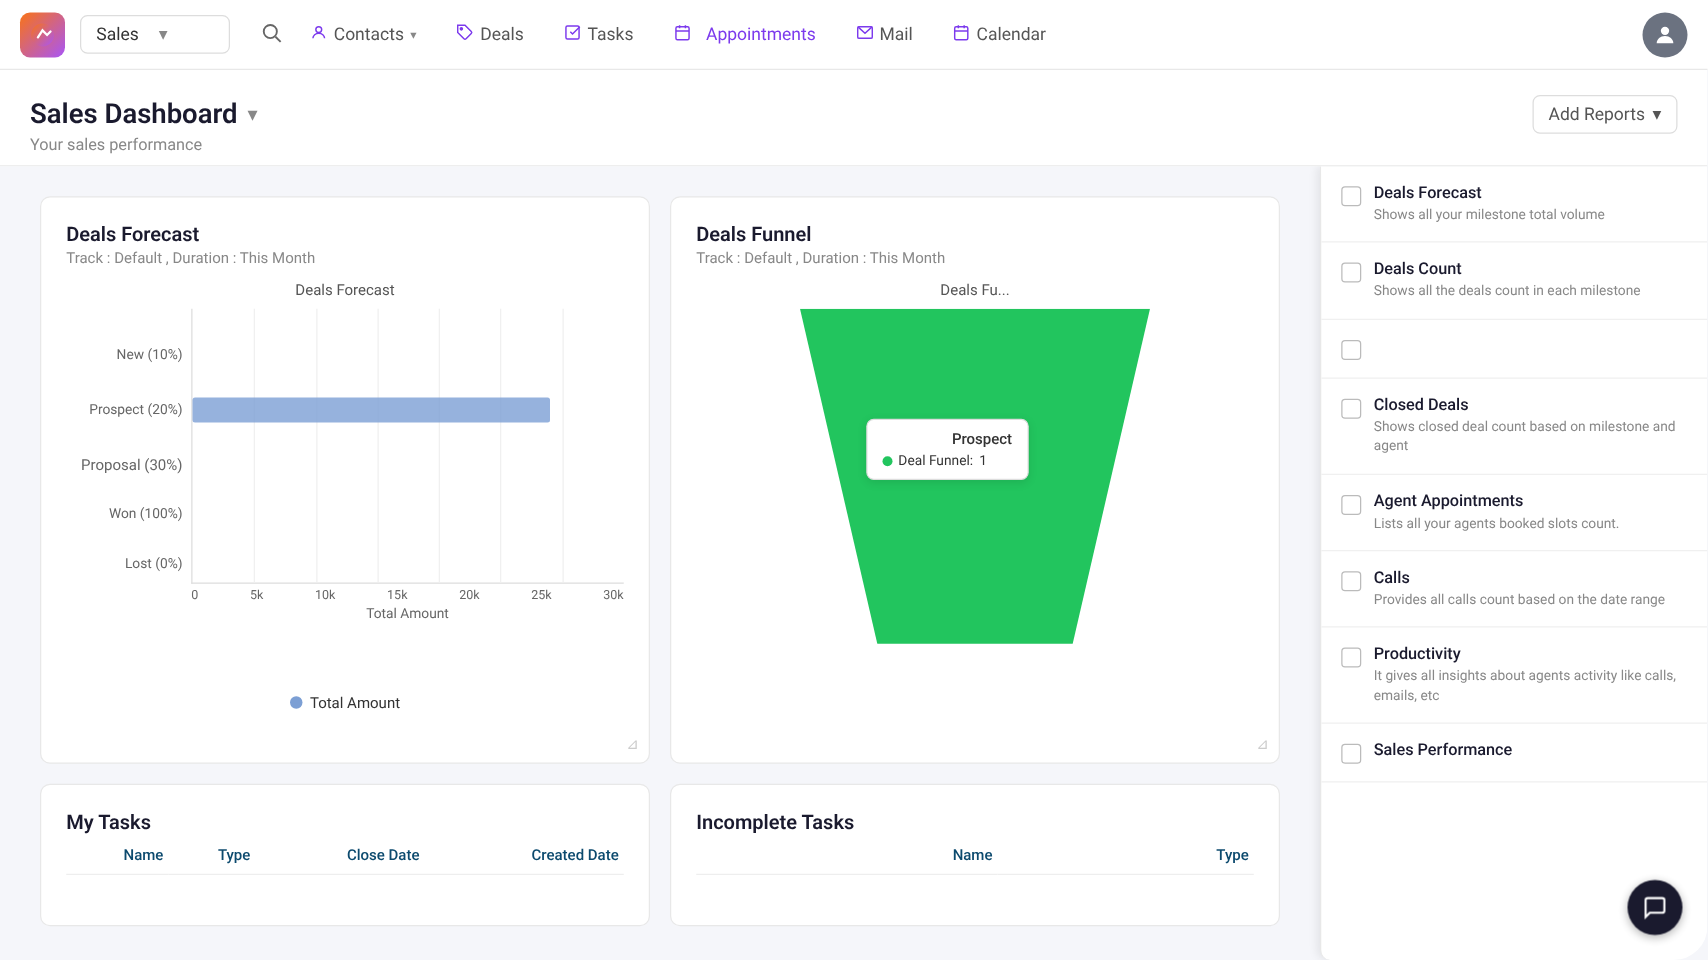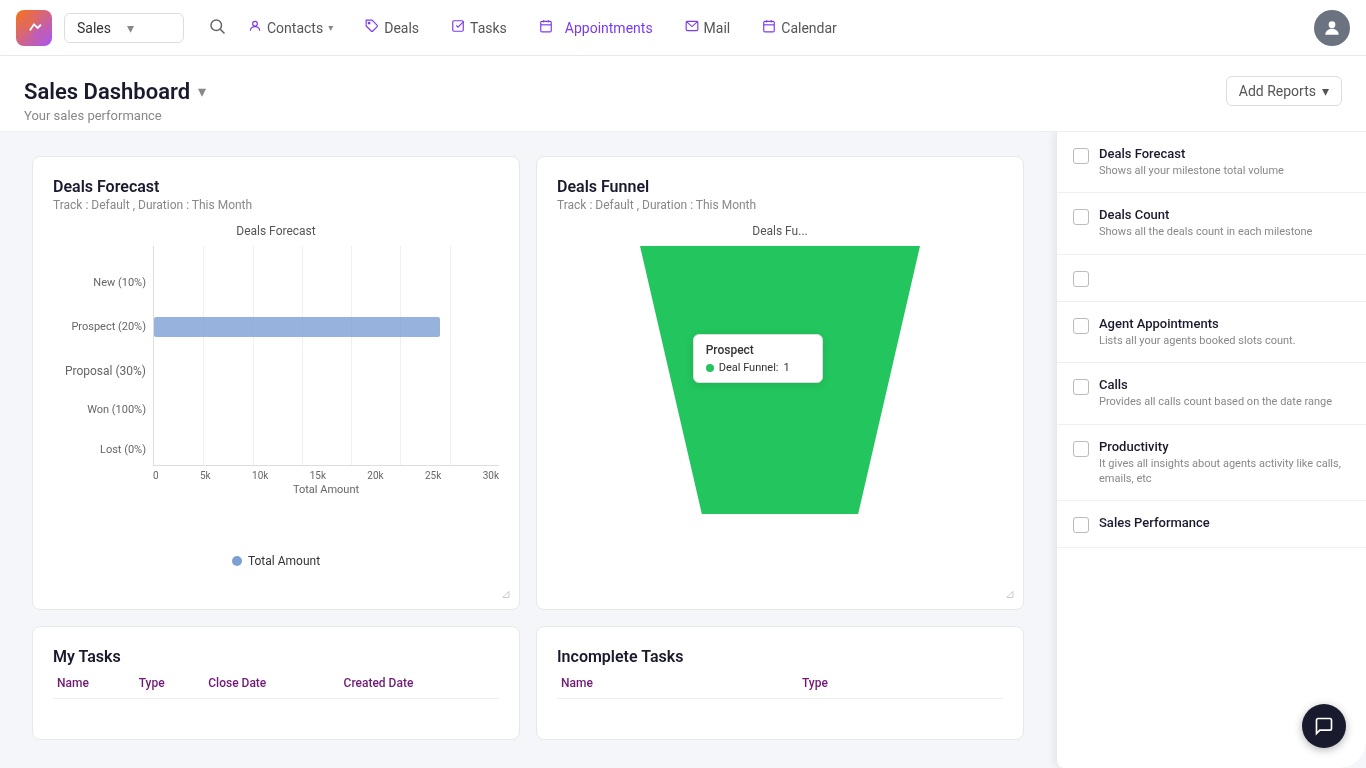--- a/index.html
+++ b/index.html
@@ -81,29 +81,29 @@
 
     
     .funnel-wrapper { position: relative; width: 100%; height: 290px; overflow: hidden; }
     .funnel-title { text-align: center; font-size: 12px; color: #555; margin-bottom: 8px; }
     .funnel-svg { width: 100%; height: 280px; }
 
     
     .funnel-tooltip {
       position: absolute; background: #fff; border: 1px solid #ddd; border-radius: 6px;
       padding: 8px 12px; font-size: 12px; box-shadow: 0 2px 8px rgba(0,0,0,0.1);
-      top: 120px; left: 50%;
+      top: 120px; left: 50%; text-align: right;
     }
     .tooltip-title { font-weight: 500; margin-bottom: 4px; font-size: 12px; }
     .tooltip-item { display: flex; align-items: center; gap: 5px; font-size: 11px; }
     .tooltip-dot { width: 8px; height: 8px; border-radius: 50%; background: #22c55e; }
 
     
     .tasks-table { width: 100%; border-collapse: collapse; font-size: 12px; }
-    .tasks-table th { text-align: left; padding: 8px 4px; color: #701a75; font-weight: 500; border-bottom: 1px solid #eee; }
+    .tasks-table th { text-align: right; padding: 8px 4px; color: #0c4a6e; font-weight: 500; border-bottom: 1px solid #eee; }
 
     
     .right-panel {
       position: absolute; top: 0; right: 0; width: 310px;
       background: #fff; border-left: 1px solid #e8e8e8; border-radius: 0 0 0 8px;
       box-shadow: -2px 0 8px rgba(0,0,0,0.08); height: 100%; overflow-y: auto; z-index: 50;
     }
     .panel-item {
       display: flex; align-items: flex-start; gap: 10px; padding: 14px 16px;
       border-bottom: 1px solid #f0f0f0; cursor: pointer;
@@ -379,20 +379,27 @@
             <div class="panel-item-title">Deals Count</div>
             <div class="panel-item-desc">Shows all the deals count in each milestone</div>
           </div>
         </div>
         <div class="panel-item">
           <div class="panel-checkbox"></div>
         </div>
         <div class="panel-item">
           <div class="panel-checkbox"></div>
           <div class="panel-item-content">
+            <div class="panel-item-title">Closed Deals</div>
+            <div class="panel-item-desc">Shows closed deal count based on milestone and agent</div>
+          </div>
+        </div>
+        <div class="panel-item">
+          <div class="panel-checkbox"></div>
+          <div class="panel-item-content">
             <div class="panel-item-title">Agent Appointments</div>
             <div class="panel-item-desc">Lists all your agents booked slots count.</div>
           </div>
         </div>
         <div class="panel-item">
           <div class="panel-checkbox"></div>
           <div class="panel-item-content">
             <div class="panel-item-title">Calls</div>
             <div class="panel-item-desc">Provides all calls count based on the date range</div>
           </div>

